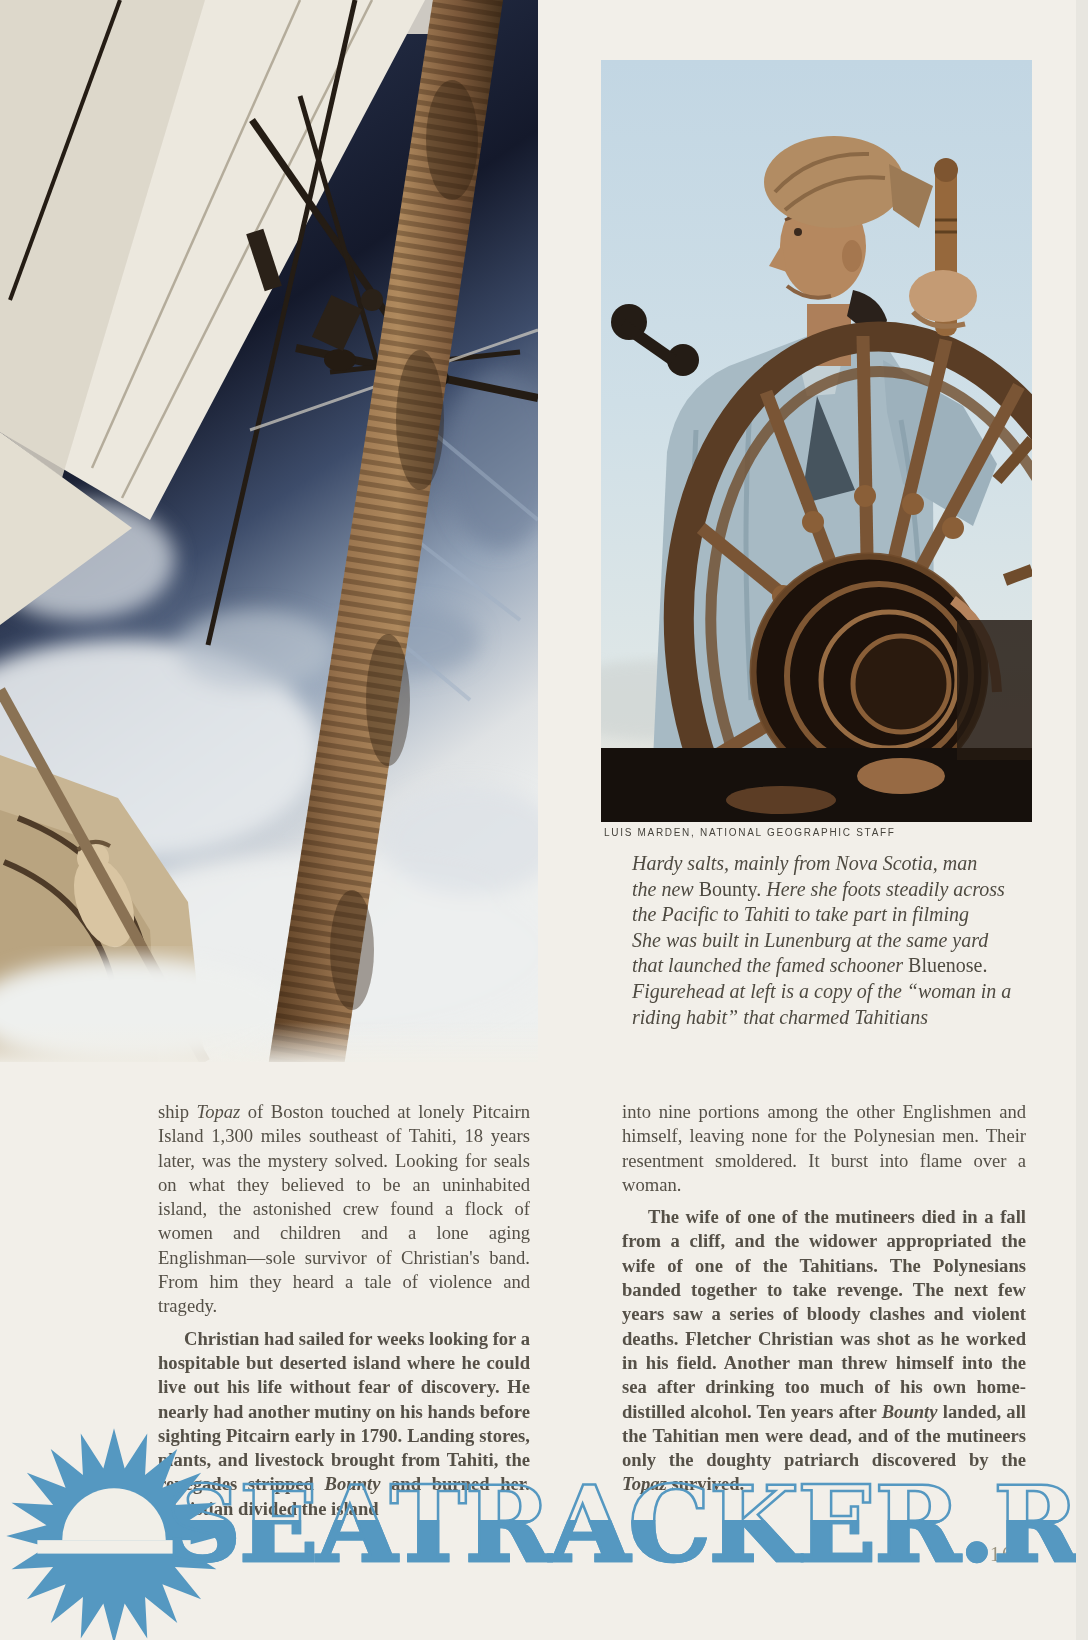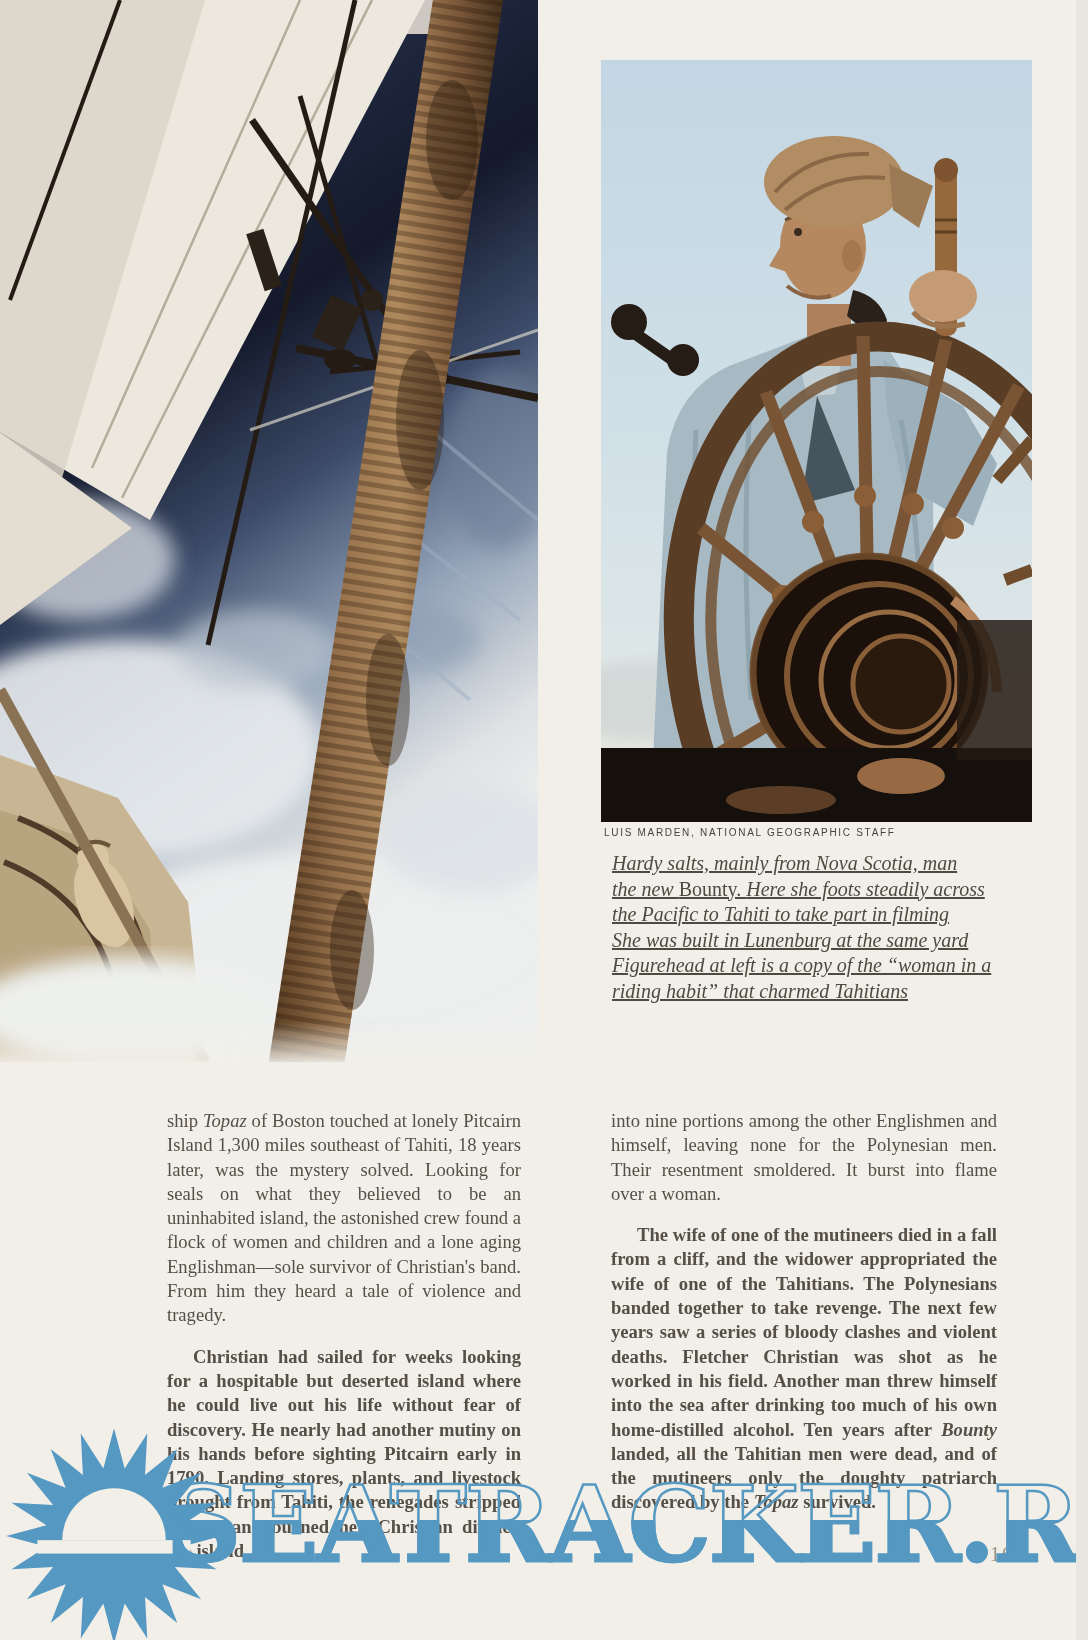--- a/index.html
+++ b/index.html
@@ -5,29 +5,29 @@
   html,body{margin:0;padding:0;background:#e8e6e0;}
   .page{position:relative;width:1076px;height:1640px;background:#f2efe9;overflow:hidden;
         font-family:"Liberation Serif", serif;}
   
   .photo-left{position:absolute;left:0;top:0;width:538px;height:1062px;display:block;}
   .photo-right{position:absolute;left:601px;top:60px;width:431px;height:762px;display:block;}
   
   .credit{position:absolute;left:604px;top:827px;font-family:"Liberation Sans",sans-serif;
           font-size:10px;letter-spacing:1.7px;color:#46433c;white-space:nowrap;}
   
-  .caption{position:absolute;left:612px;top:851px;width:440px;font-size:20px;
-           line-height:25.6px;color:#4e4a41;text-decoration:underline;}
+  .caption{position:absolute;left:632px;top:851px;width:440px;font-size:20px;
+           line-height:25.6px;color:#4e4a41;}
   .caption .cap-line{white-space:nowrap;}
   
   .col{position:absolute;top:1092px;text-align:justify;color:#555047;font-size:18.6px;
        line-height:24.3px;}
   .col-left{left:150px;width:388px;}
-  .col-right{left:594px;width:420px;}
-  .col p{margin:17px;}
+  .col-right{left:614px;width:420px;}
+  .col p{margin:8px;}
   .col p.indent{text-indent:26px;font-weight:bold;}
   .it{font-style:italic;}
   
   .page-num{position:absolute;right:50px;bottom:74px;font-size:20px;color:#99927f;
             letter-spacing:2px;}
   
   .watermark{position:absolute;left:0;bottom:0;width:1088px;height:230px;pointer-events:none;}
   .wm-sun{position:absolute;left:-2px;bottom:-12px;width:232px;height:232px;}
   .wm-text{position:absolute;left:166px;bottom:54px;white-space:nowrap;
            font-family:"DejaVu Serif",serif;font-weight:bold;font-size:104px;
@@ -236,20 +236,21 @@
     <rect x="356" y="560" width="75" height="140" fill="#241a12" opacity="0.85"></rect>
   </svg>
 
   <div class="credit">LUIS MARDEN, NATIONAL GEOGRAPHIC STAFF</div>
 
   <div class="caption">
       <div class="cap-line"><span class="it">Hardy salts, mainly from Nova Scotia, man</span></div>
       <div class="cap-line"><span class="it">the new </span><span>Bounty. </span><span class="it">Here she foots steadily across</span></div>
       <div class="cap-line"><span class="it">the Pacific to Tahiti to take part in filming</span></div>
       <div class="cap-line"><span class="it">She was built in Lunenburg at the same yard</span></div>
+      <div class="cap-line"><span class="it">that launched the famed schooner </span><span>Bluenose.</span></div>
       <div class="cap-line"><span class="it">Figurehead at left is a copy of the “woman in a</span></div>
       <div class="cap-line"><span class="it">riding habit” that charmed Tahitians</span></div>
     </div>
 
   <div class="col col-left">
       <p><span>ship </span><span class="it">Topaz</span><span> of Boston touched at lonely Pitcairn Island 1,300 miles southeast of Tahiti, 18 years later, was the mystery solved. Looking for seals on what they believed to be an uninhabited island, the astonished crew found a flock of women and children and a lone aging Englishman—sole survivor of Christian's band. From him they heard a tale of violence and tragedy.</span></p>
       <p class="indent"><span>Christian had sailed for weeks looking for a hospitable but deserted island where he could live out his life without fear of discovery. He nearly had another mutiny on his hands before sighting Pitcairn early in 1790. Landing stores, plants, and livestock brought from Tahiti, the renegades stripped </span><span class="it">Bounty</span><span> and burned her. Christian divided the island</span></p>
     </div>
   <div class="col col-right">
       <p><span>into nine portions among the other Englishmen and himself, leaving none for the Polynesian men. Their resentment smoldered. It burst into flame over a woman.</span></p>

